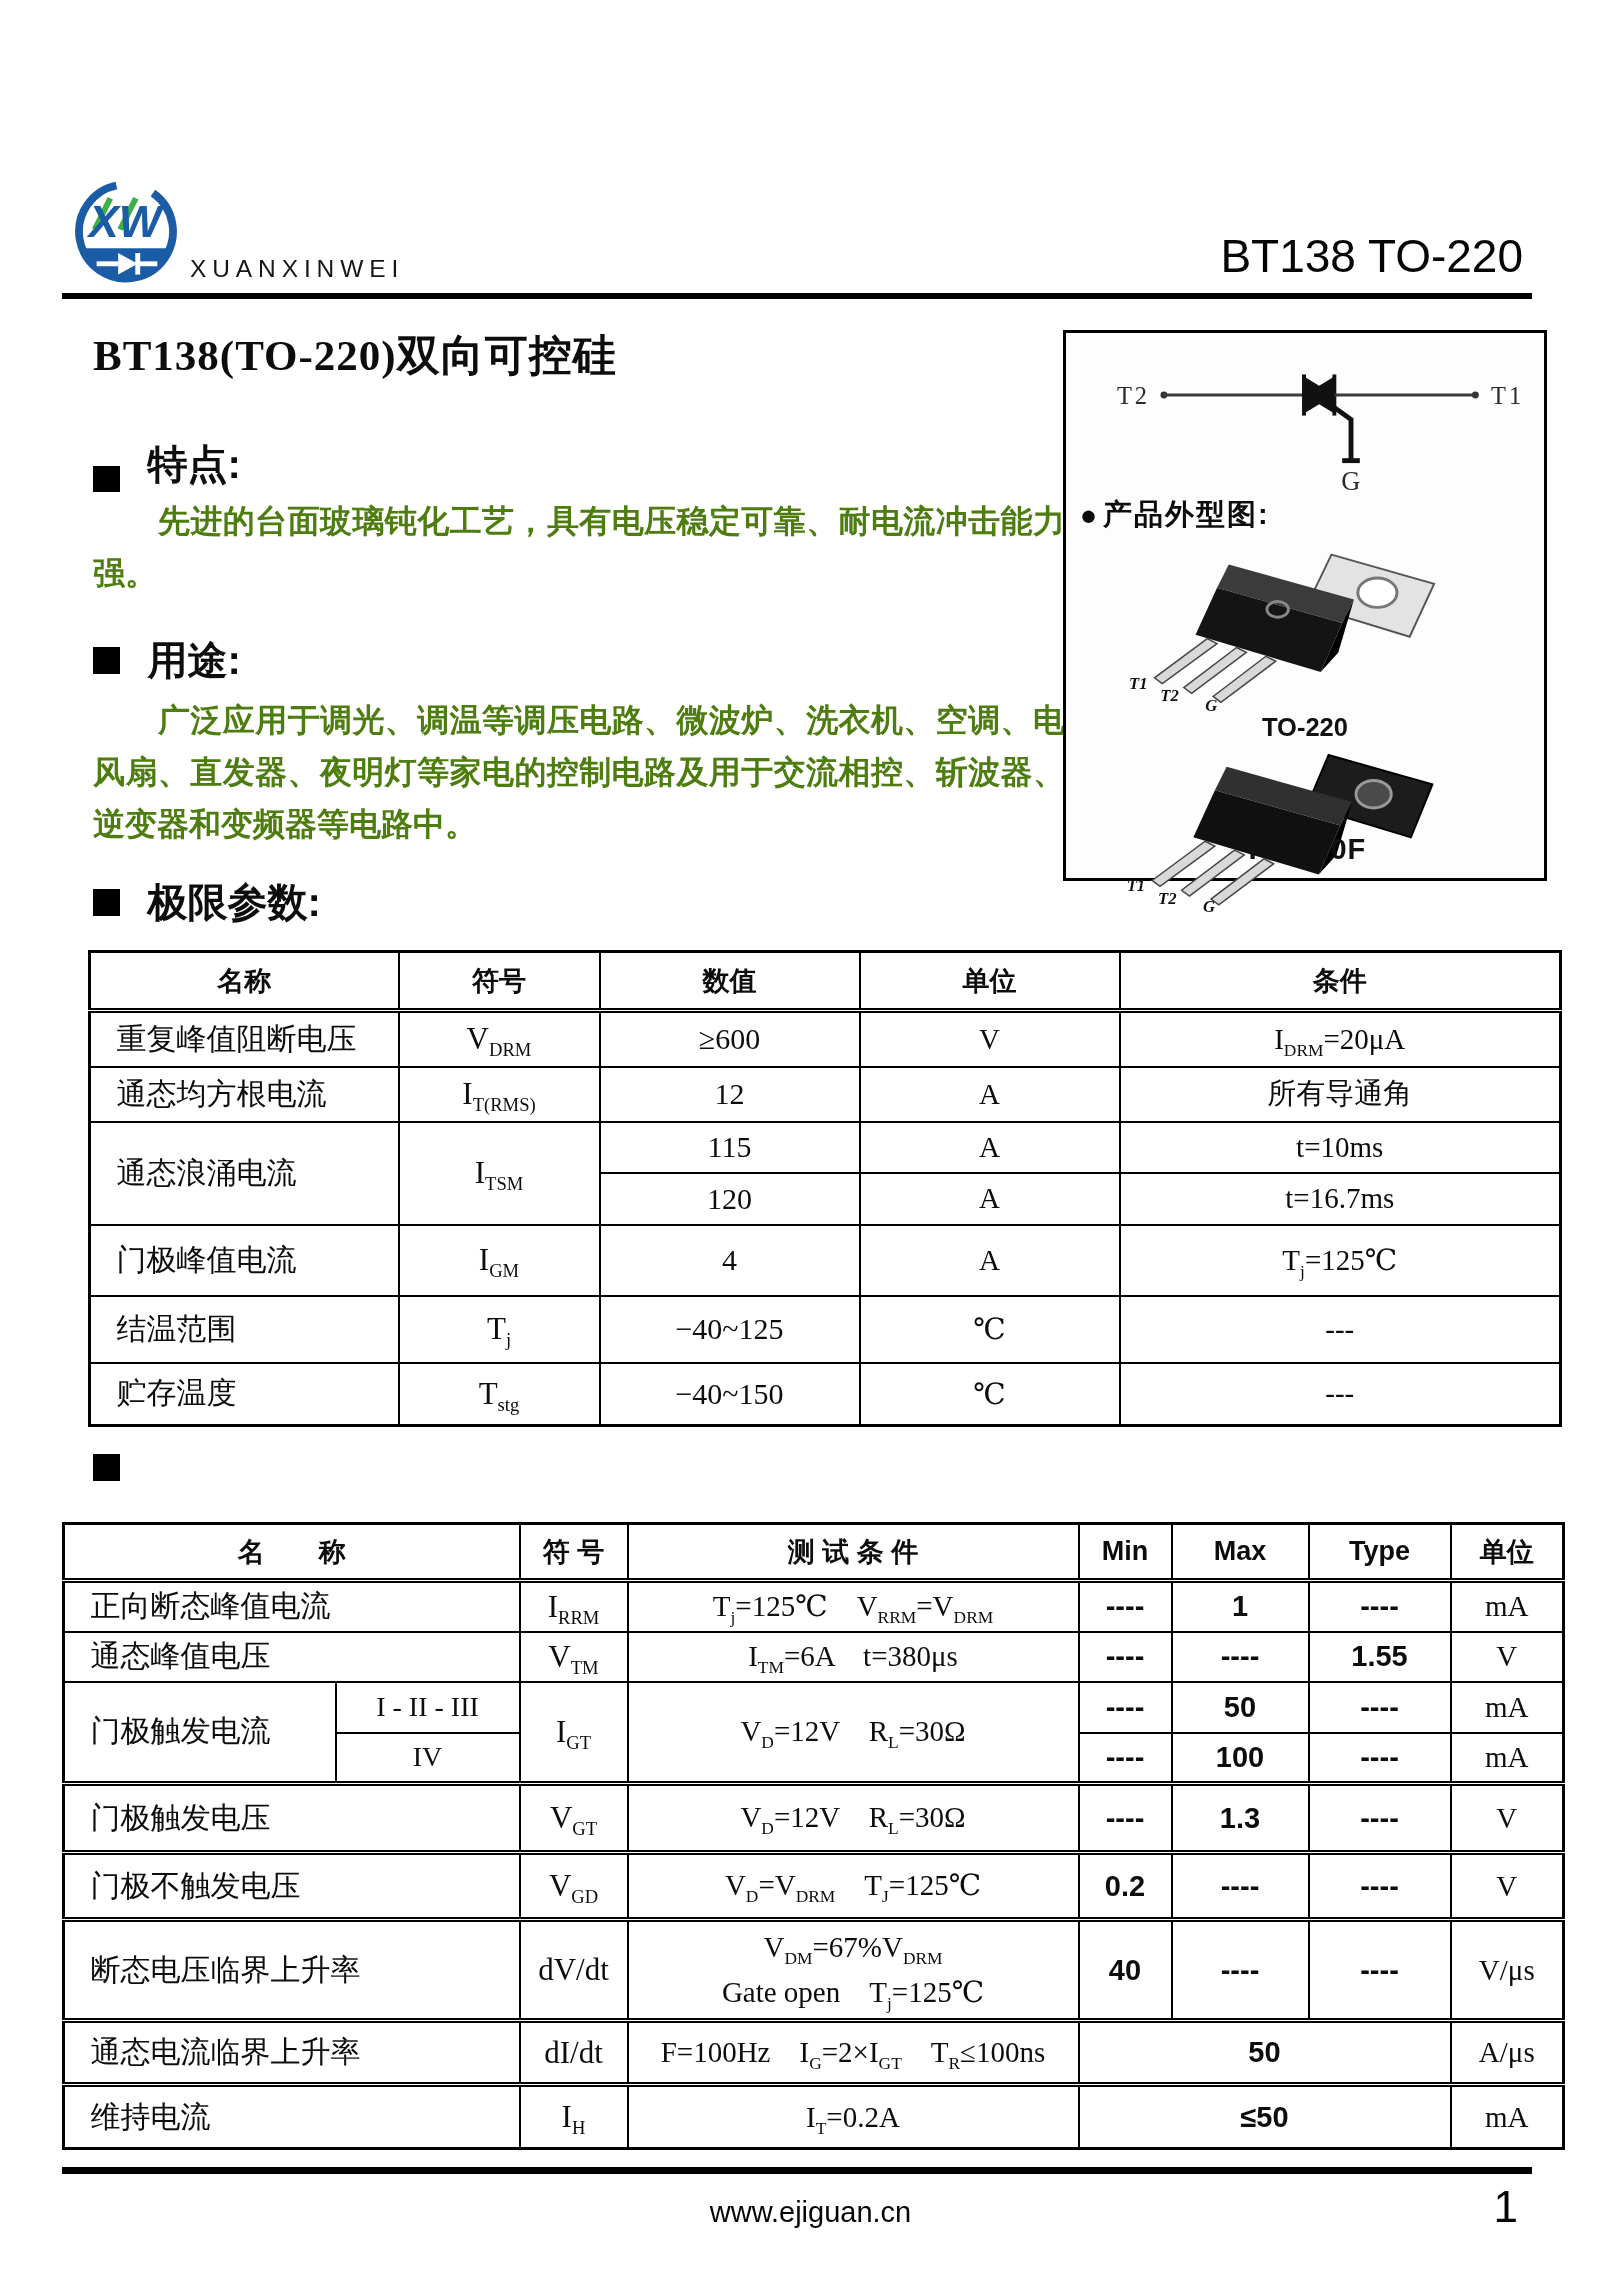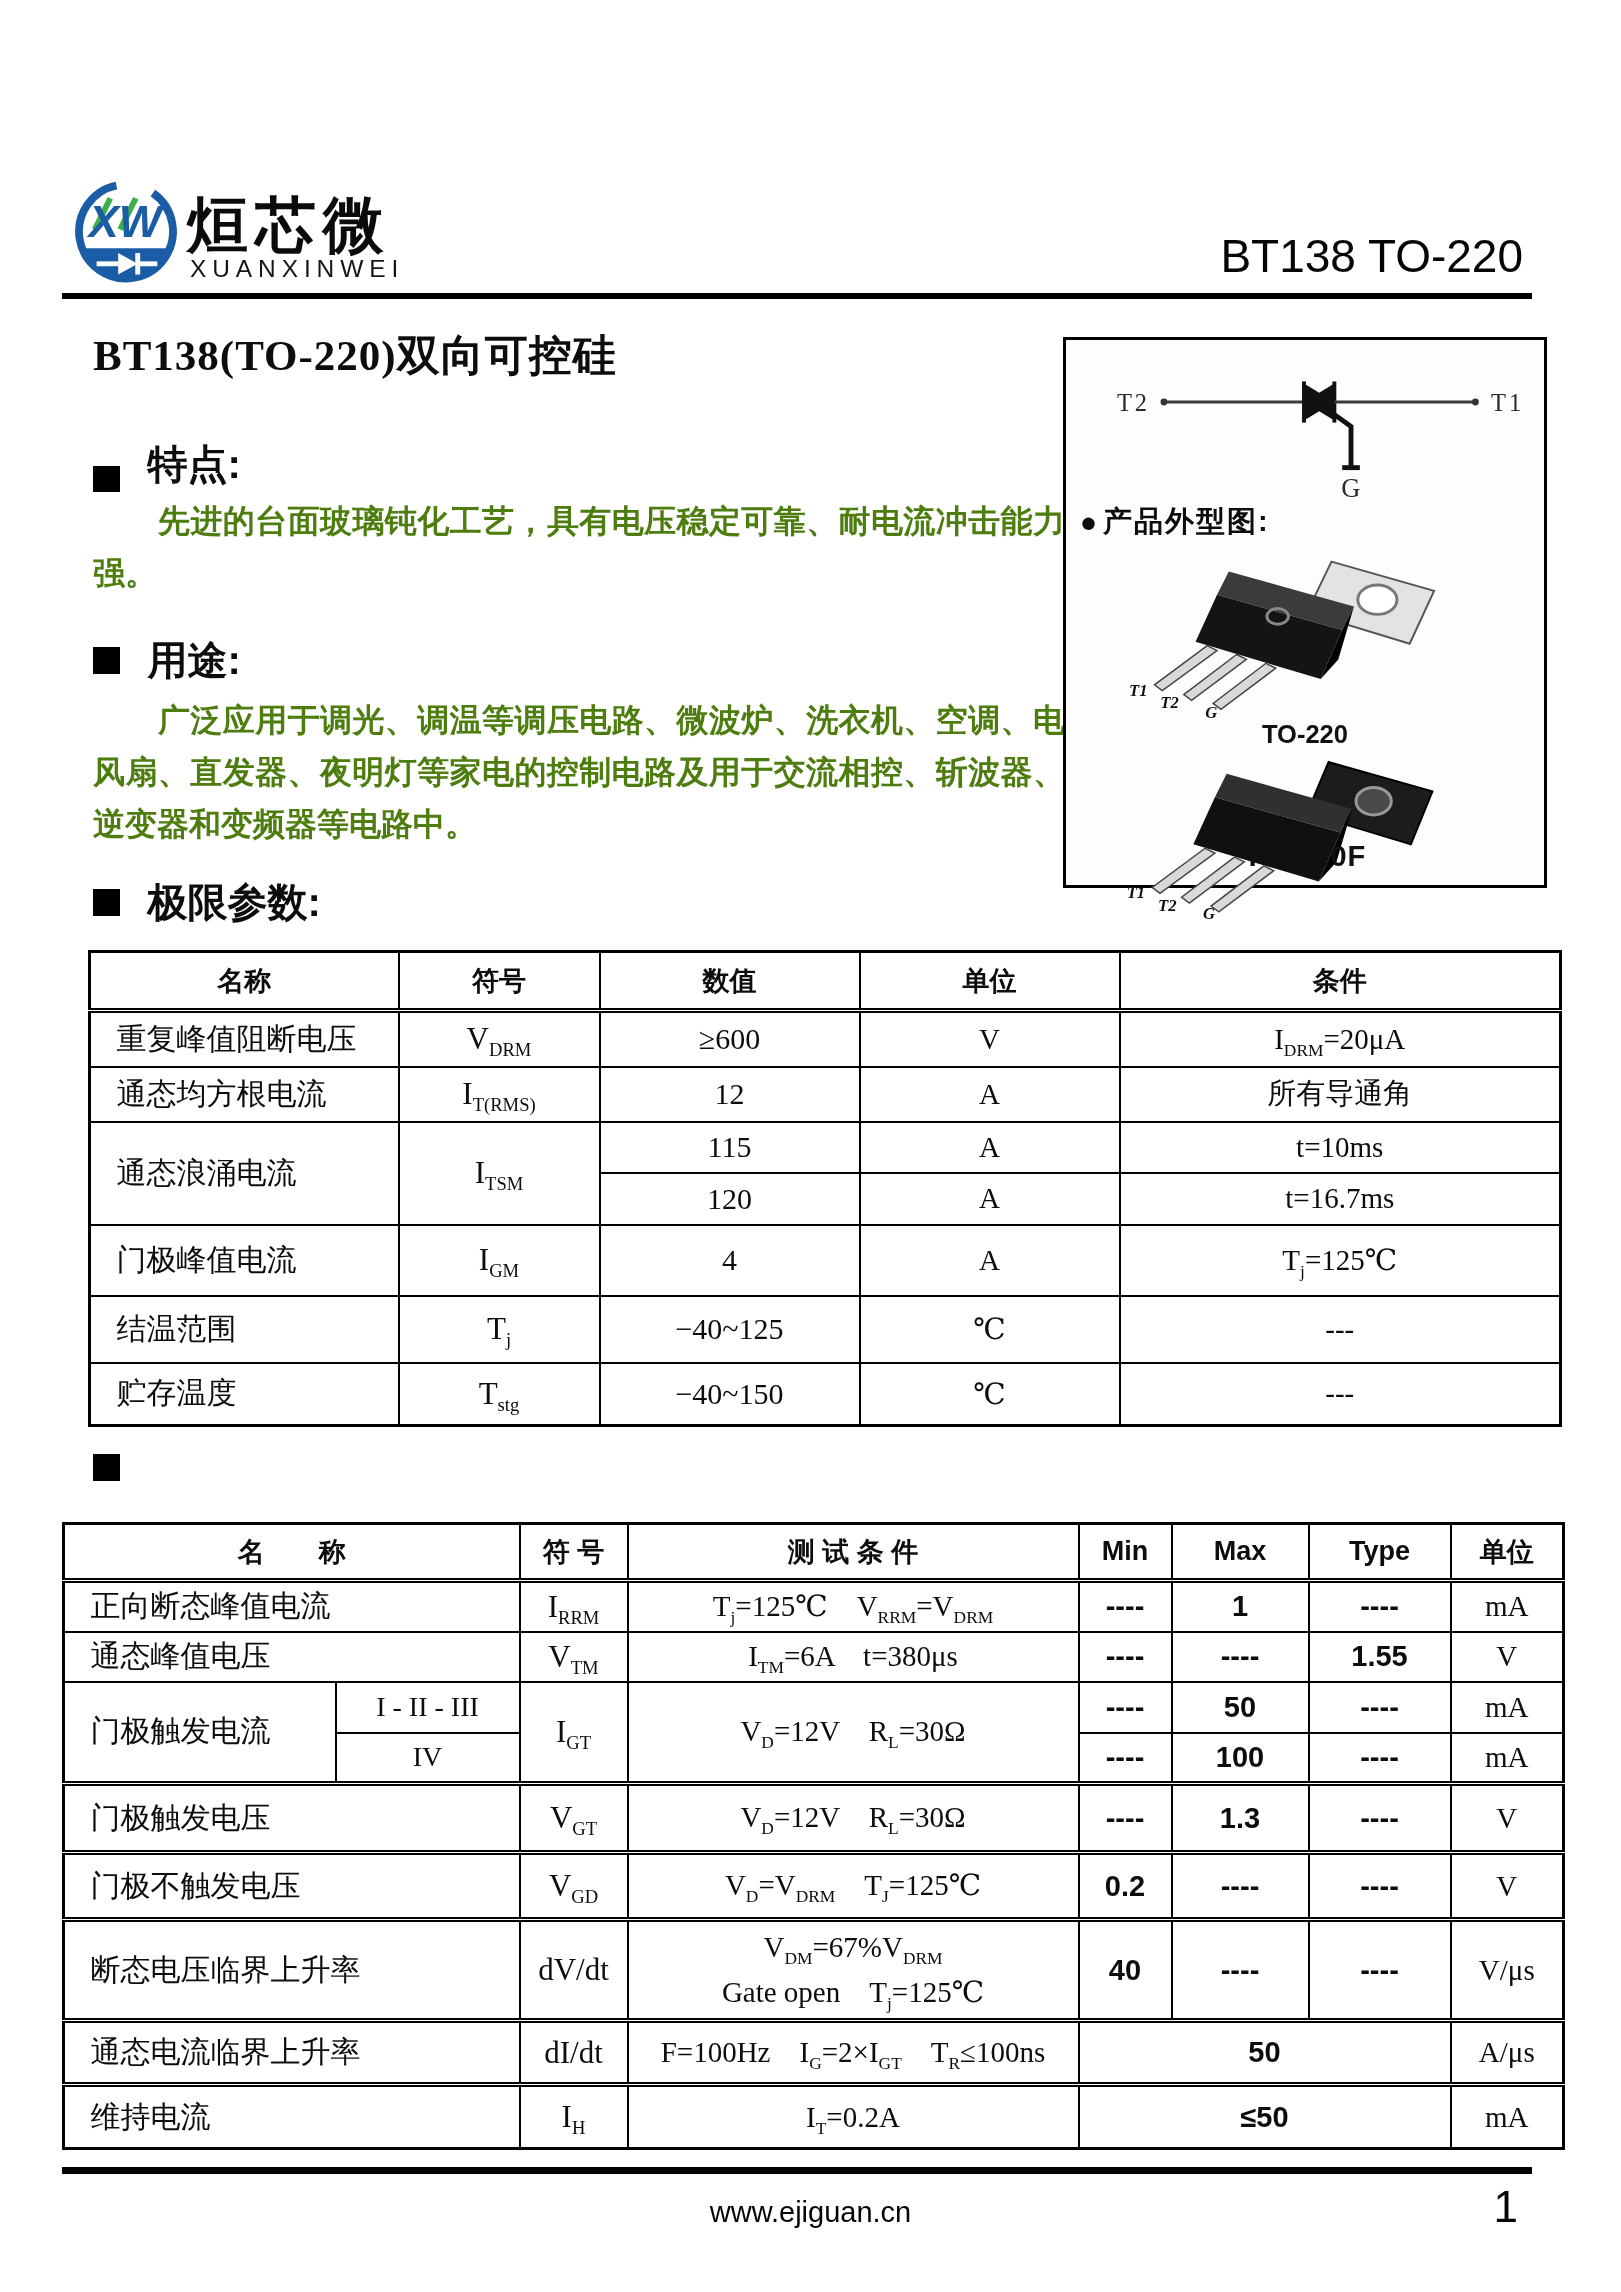--- a/index.html
+++ b/index.html
@@ -21,21 +21,21 @@
   
   .doc-title{position:absolute;left:93px;top:327px;font-size:43px;font-weight:bold;letter-spacing:1px;
             font-family:"Liberation Serif","DejaVu Serif",serif;}
   .sec{position:absolute;left:93px;display:flex;align-items:center;gap:28px;
        font-family:"Liberation Sans","DejaVu Sans",sans-serif;font-weight:bold;font-size:40px;}
   .sq{width:26.5px;height:26.5px;background:#000;flex:0 0 auto;}
   .para{position:absolute;left:93px;width:972px;font-family:"Liberation Sans","DejaVu Sans",sans-serif;
         font-weight:700;font-size:32px;line-height:52px;text-indent:65px;color:#4d7c0f;text-align:justify;}
 
   
-  .outline-box{position:absolute;left:1063px;top:337px;width:484px;height:551px;border:3.9px solid #000;
+  .outline-box{position:absolute;left:1063px;top:330px;width:484px;height:551px;border:3.9px solid #000;
                background:#fdfdfd;box-sizing:border-box;}
   .caption{position:absolute;left:13.7px;top:162px;font-family:"Liberation Sans","DejaVu Sans",sans-serif;
            font-weight:bold;font-size:29px;letter-spacing:2px;display:flex;align-items:center;gap:3.9px;}
   .pkg-label{position:absolute;width:100%;text-align:center;font-family:"Liberation Sans","DejaVu Sans",sans-serif;
            font-weight:bold;color:#111;}
 
   
   table{border-collapse:collapse;table-layout:fixed;background:#fff;}
   td,th{border:2px solid #000;vertical-align:middle;text-align:center;padding:0;overflow:hidden;}
   .t1{position:absolute;left:88px;top:950px;width:1470px;font-size:30px;}
@@ -72,21 +72,20 @@
         <path d="M 7.8,79 A 48 48 0 0 0 96.2,79 Z" fill="#1b5ca6"></path>
         <line x1="36" y1="28" x2="20" y2="60" stroke="#3eb049" stroke-width="6"></line>
         <line x1="62" y1="28" x2="46" y2="60" stroke="#3eb049" stroke-width="6"></line>
         <text x="14" y="68" font-family="Liberation Sans, DejaVu Sans, sans-serif" font-style="italic" font-weight="bold" font-size="46" fill="#1b5ca6">XW</text>
         <line x1="22" y1="95" x2="44" y2="95" stroke="#fff" stroke-width="5"></line>
         <polygon points="44,84 44,106 64,95" fill="#fff"></polygon>
         <line x1="64" y1="84" x2="64" y2="106" stroke="#fff" stroke-width="5"></line>
         <line x1="64" y1="95" x2="84" y2="95" stroke="#fff" stroke-width="5"></line>
       </g>
     </svg>
-    <div class="brand-cn">烜芯微</div>
     <div class="brand-en">XUANXINWEI</div>
   </div>
   <div class="part-number">BT138 TO-220</div>
   <div class="rule-top"></div>
 
   <div class="doc-title">BT138(TO-220)双向可控硅</div>
 
   <div class="sec" style="top:437px;align-items:flex-end;">
     <span class="sq"></span>
     <span>特点:</span>

